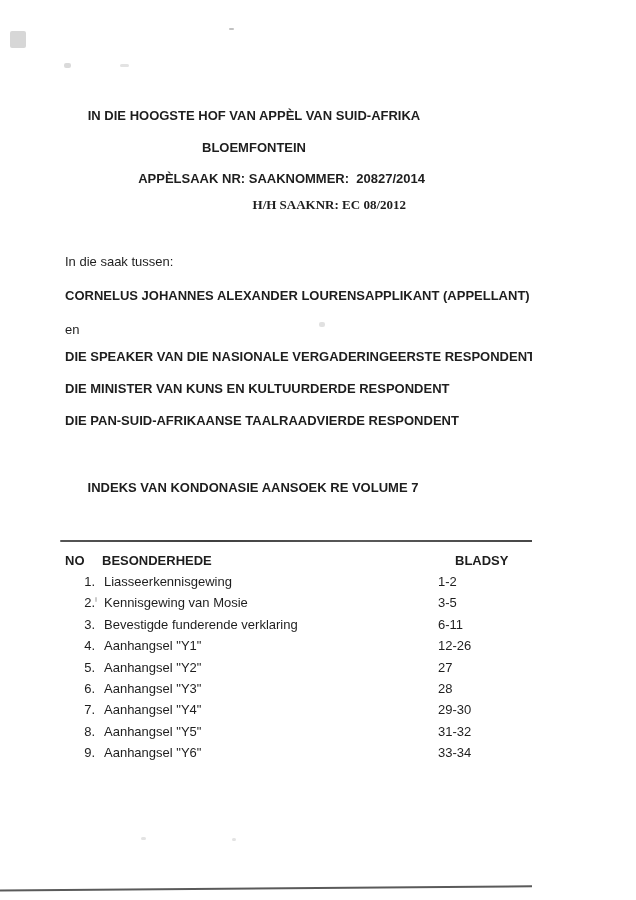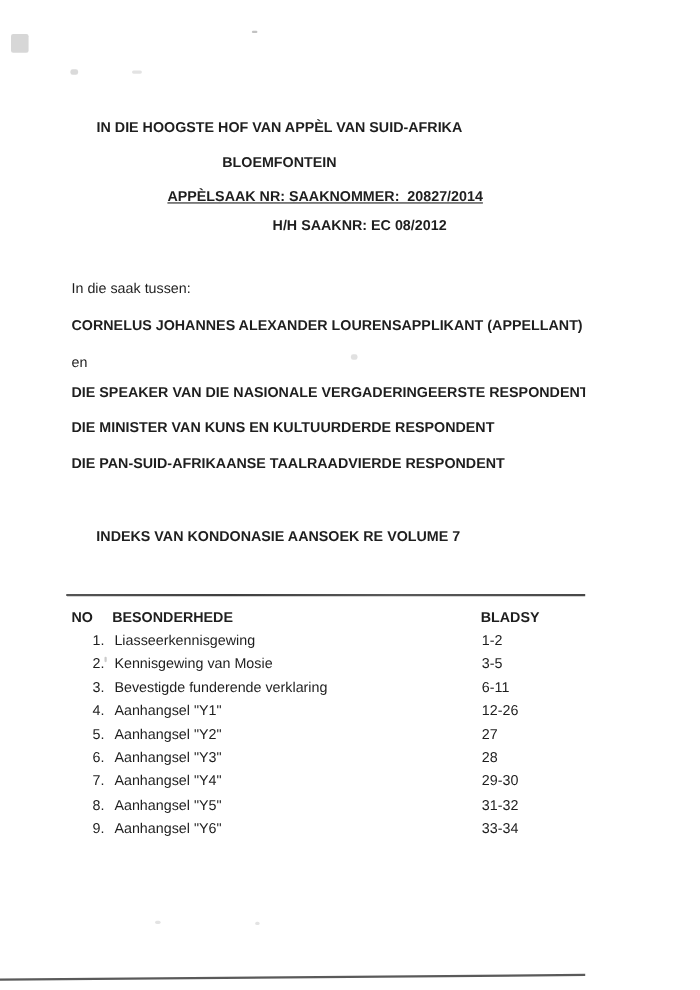--- a/index.html
+++ b/index.html
@@ -64,21 +64,21 @@
     width: 496px;
     height: 2px;
     background: linear-gradient(90deg, #555 0%, #3f3f3f 30%, #5a5a5a 60%, #454545 100%);
     border-radius: 1px;
   }
 
   
   .tbl-header { top: 553px; }
   .tbl-header .col-no   { position: absolute; left: 65px; text-align: right; }
   .tbl-header .col-desc { position: absolute; left: 102px; }
-  .tbl-header .col-pg   { position: absolute; left: 437px; }
+  .tbl-header .col-pg   { position: absolute; left: 455px; }
 
   .index-rows {
     position: absolute;
     top: 571px;
     left: 0;
     right: 0;
   }
   .index-row {
     position: relative;
     height: 21.4px;
@@ -140,23 +140,23 @@
   <div class="speck sp-c"></div>
   <div class="speck sp-d"></div>
   <div class="speck sp-e"></div>
   <div class="speck sp-f"></div>
   <div class="speck sp-g"></div>
 
   <div class="line bold centered" style="top:108px;">IN DIE HOOGSTE HOF VAN APPÈL VAN SUID-AFRIKA</div>
 
   <div class="line bold centered" style="top:140px;">BLOEMFONTEIN</div>
 
-  <div class="line bold pre" style="top:171px; right:93px;text-decoration:underline;">APPÈLSAAK NR: SAAKNOMMER:  20827/2014</div>
-
-  <div class="line bold" style="top:197px; right:126px;">H/H SAAKNR: EC 08/2012</div>
+  <div class="line bold pre" style="top:171px; right:107px;">APPÈLSAAK NR: SAAKNOMMER:  20827/2014</div>
+
+  <div class="line bold" style="top:197px; right:126px;font-family:Liberation Serif, serif;">H/H SAAKNR: EC 08/2012</div>
 
   <div class="line" style="top:254px; left:65px;">In die saak tussen:</div>
 
   <div class="party-row" style="top:288px;">
     <span>CORNELUS JOHANNES ALEXANDER LOURENS</span>
     <span>APPLIKANT (APPELLANT)</span>
   </div>
 
   <div class="line" style="top:322px; left:65px;">en</div>
 

